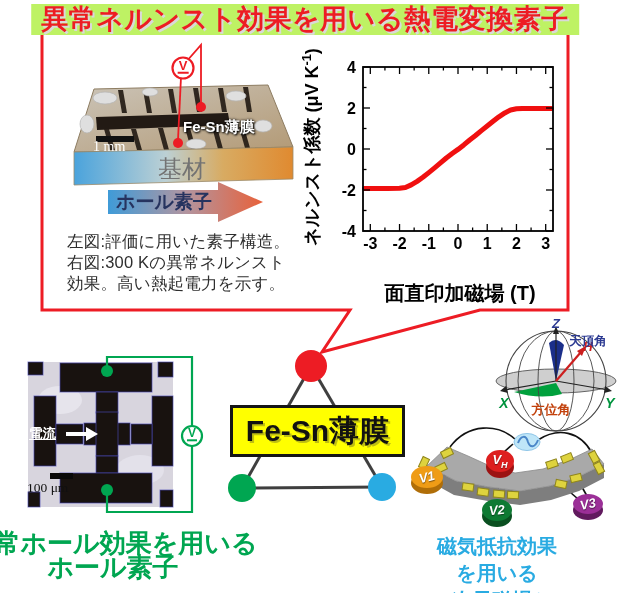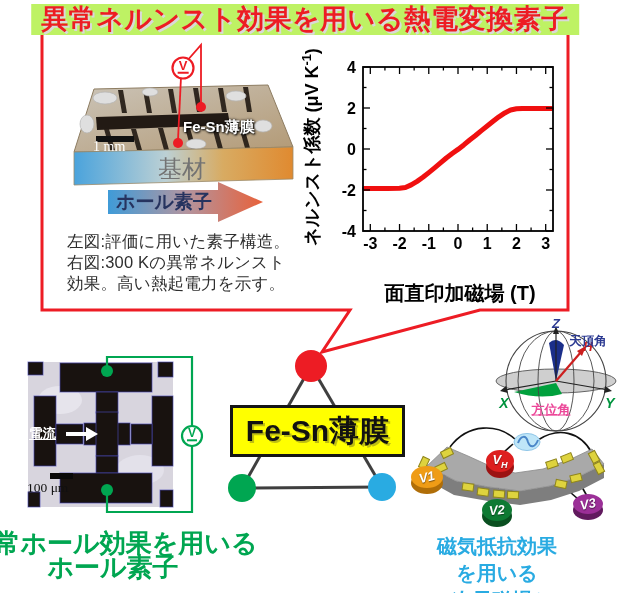--- a/index.html
+++ b/index.html
@@ -34,21 +34,21 @@
   #hall-caption{left:113px;top:531px;transform:translateX(-50%);font-size:26px;font-weight:600;
                 color:#00a651;text-align:center;line-height:24px;}
   #sensor-caption{left:497px;top:533px;transform:translateX(-50%);font-size:20px;font-weight:600;
                   color:#29abe2;text-align:center;line-height:27px;}
   .sph{font-style:italic;font-weight:bold;}
   #lbl-z{left:556px;top:324px;font-size:13px;color:#2c3a92;}
   #lbl-x{left:504px;top:403px;font-size:14px;color:#00943e;}
   #lbl-y{left:610px;top:403px;font-size:14px;color:#00943e;}
   #lbl-h{left:588px;top:347px;font-size:13px;color:#cc1f1f;}
   #lbl-zenith{left:588px;top:341px;font-size:12.5px;color:#2c3a92;font-weight:600;}
-  #lbl-azimuth{left:551px;top:410px;font-size:13px;color:#ec4899;font-weight:600;text-decoration:underline;}
+  #lbl-azimuth{left:551px;top:410px;font-size:13px;color:#c2410c;font-weight:600;}
   .probe{font-size:13px;font-weight:bold;font-style:italic;color:#fff;
          text-shadow:0 1px 1px rgba(0,0,0,.5);}
   #p-v1{left:427px;top:478px;transform:translate(-50%,-50%) rotate(-14deg);}
   #p-vh{left:500px;top:462px;transform:translate(-50%,-50%);}
   #p-v2{left:497px;top:511px;transform:translate(-50%,-50%) rotate(-6deg);}
   #p-v3{left:588px;top:505px;transform:translate(-50%,-50%) rotate(-12deg);}
   sup,sub{font-size:70%;}
 </style>
 </head>
 <body>

